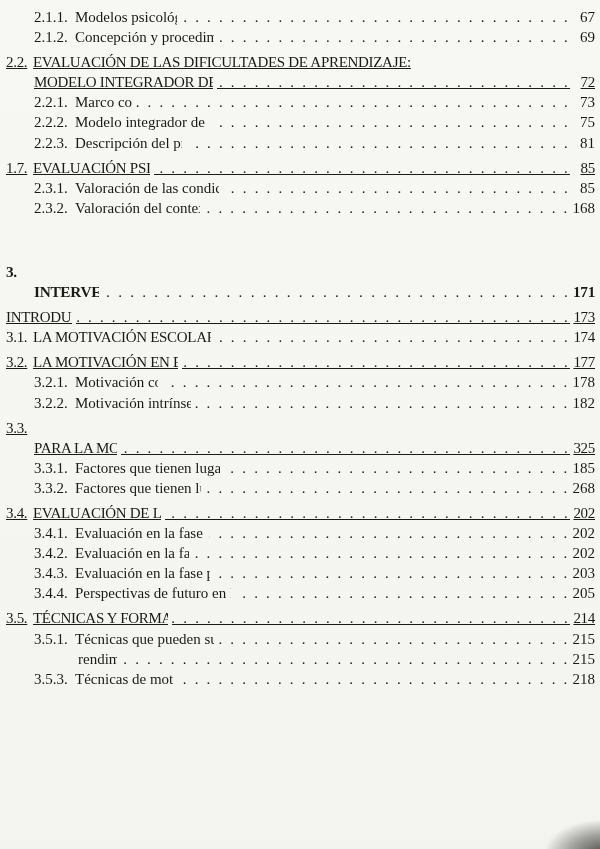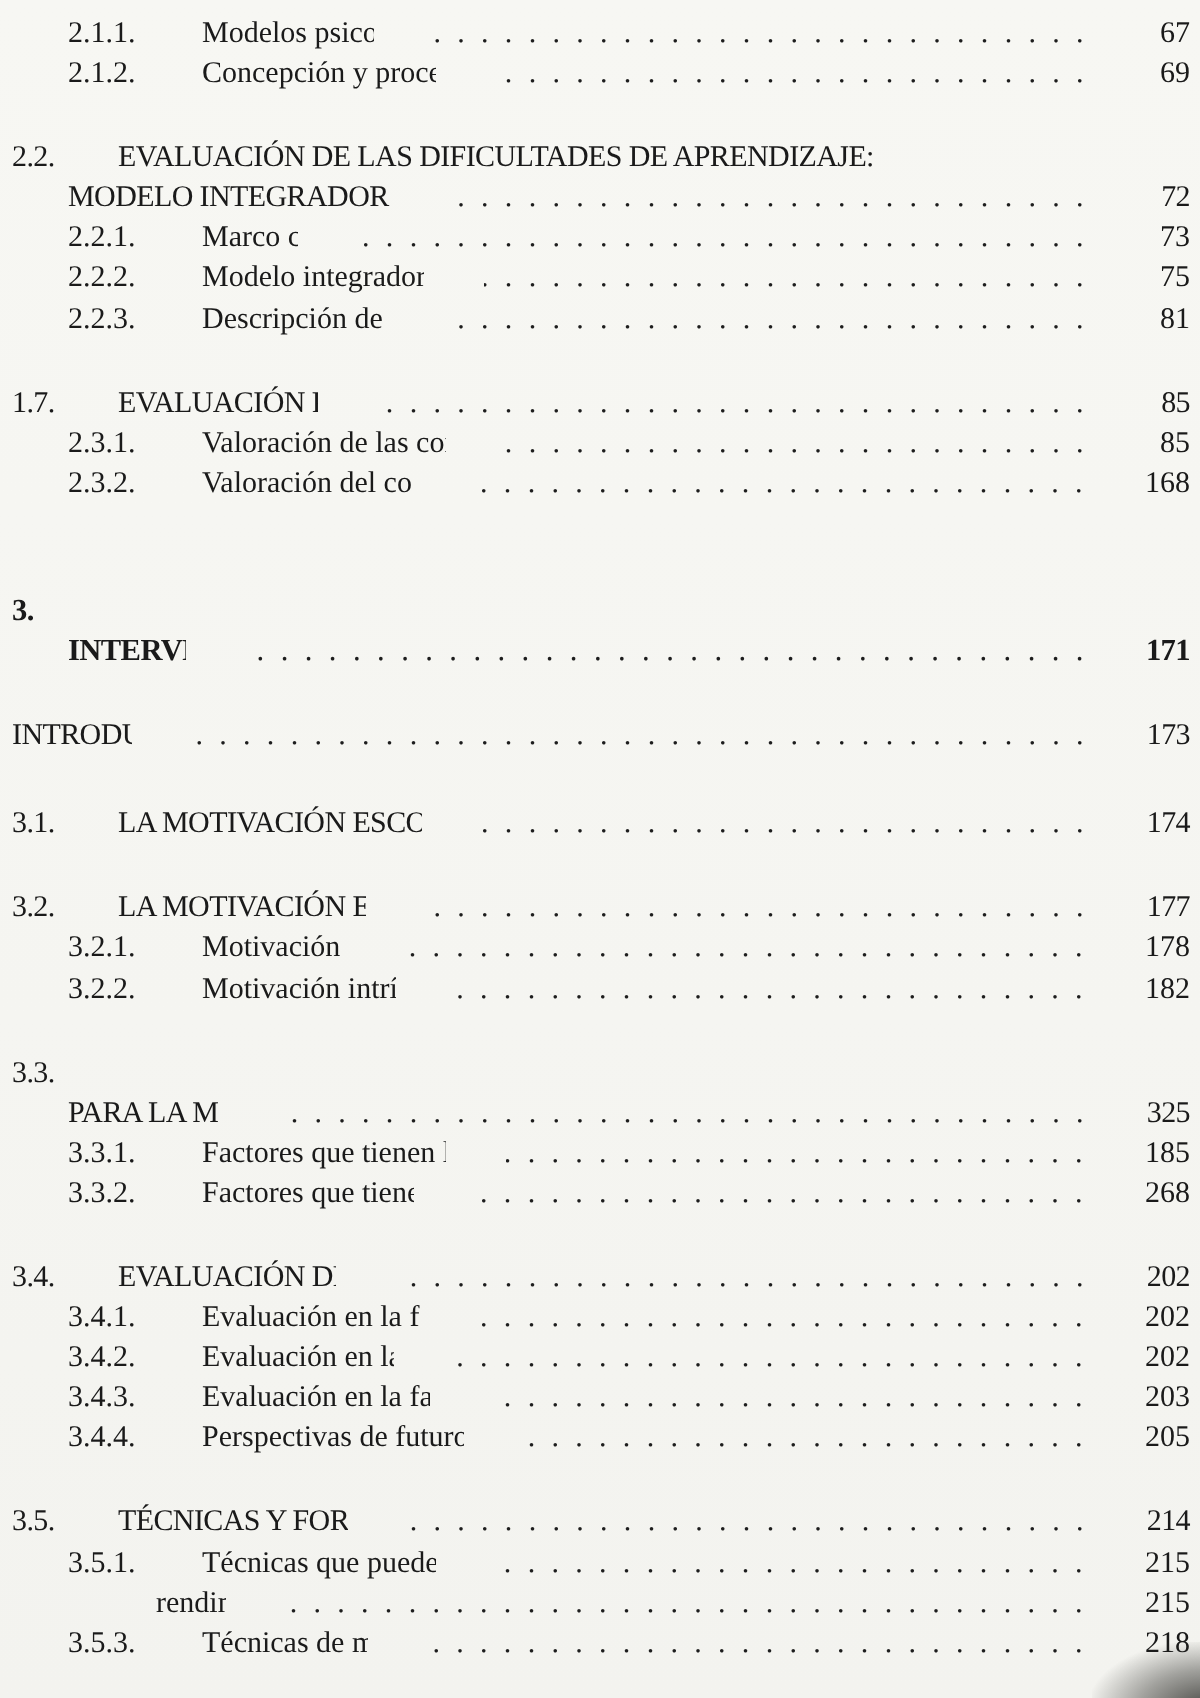--- a/index.html
+++ b/index.html
@@ -19,21 +19,20 @@
     box-sizing: border-box;
   }
   .entry { margin: 0; }
   .line {
     display: flex;
     align-items: flex-start;
     white-space: nowrap;
     height: 20.1px;
     line-height: 20.1px;
     font-size: 15px;
-    gap: 26px;
   }
   
   .t-sub .line { padding-left: 28px; }
   .t-sub .cont { padding-left: 72px; }
   .t-section .cont, .t-chapter .cont { padding-left: 28px; }
   
   .t-section .line, .t-chapter .line, .t-plain .line { letter-spacing: -0.3px; }
   .t-chapter { font-weight: bold; }
   .t-chapter .line { font-size: 15.3px; }
   
@@ -47,22 +46,22 @@
     overflow: hidden;
     direction: rtl;
     min-width: 12px;
     margin: 0 3px 0 4px;
     letter-spacing: 2.2px;
     font-weight: normal;
     color: #1d1d1d;
   }
   .pnum { flex: 0 0 auto; text-align: right; min-width: 22px; }
   
-  .gap-s { margin-top: 22px; }
-  .gap-m { margin-top: 24px; }
+  .gap-s { margin-top: 5px; text-decoration: underline; }
+  .gap-m { }
   .gap-l { margin-top: 44px; }
   
   .corner-shadow {
     position: absolute;
     right: 0; bottom: 0;
     width: 54px; height: 28px;
     background: radial-gradient(ellipse at 108% 120%,
       rgba(40,40,36,0.85) 0%,
       rgba(40,40,36,0.40) 42%,
       rgba(40,40,36,0.0) 74%);

